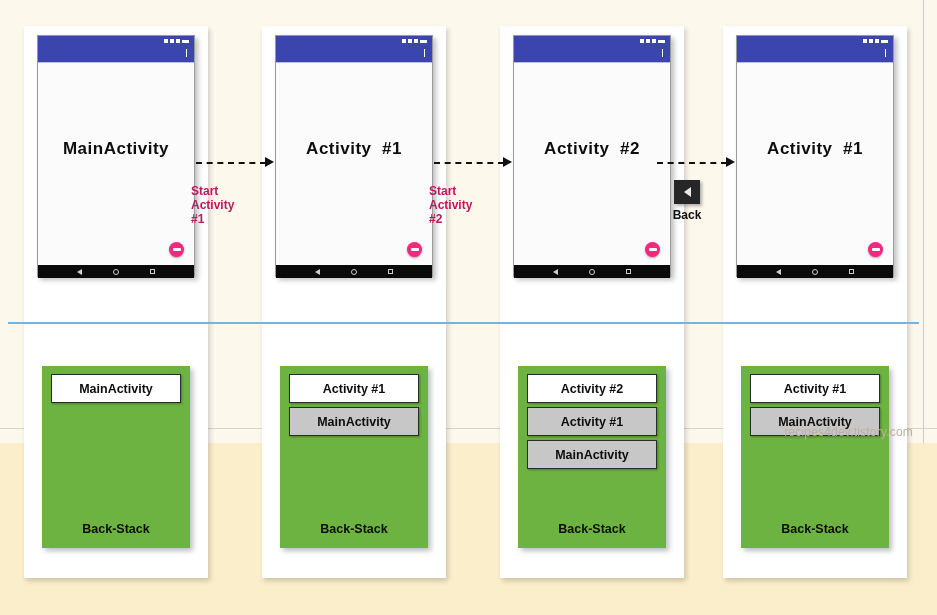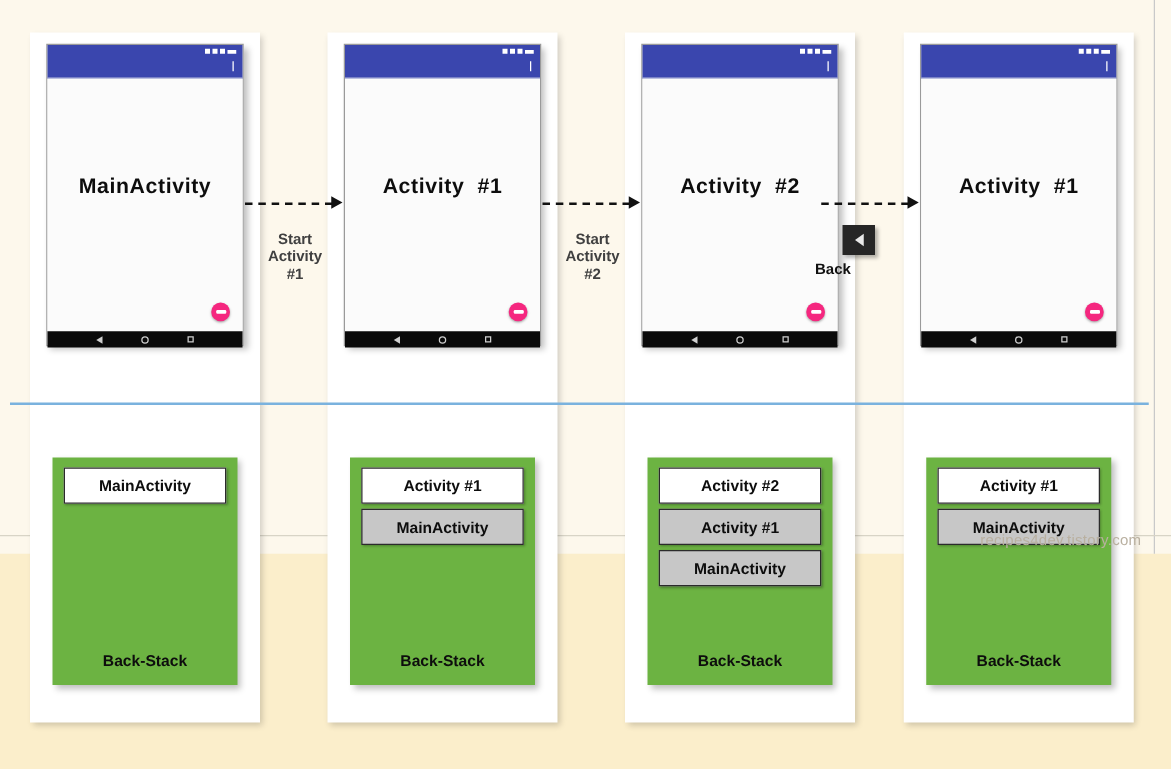--- a/index.html
+++ b/index.html
@@ -191,24 +191,24 @@
   .a1 .line { width: 70px; }
   .a1 .head { left: 69px; }
   .a2 { left: 657px; width: 80px; }
   .a2 .line { width: 70px; }
   .a2 .head { left: 69px; }
 
   .arrow-label {
     position: absolute;
     top: 184px;
     width: 90px;
-    text-align: center;
+    text-align: left;
     font-size: 12px;
     font-weight: bold;
-    color: #404040;
+    color: #be185d;
     line-height: 14px;
     white-space: pre-line;
   }
   .al0 { left: 191px; }
   .al1 { left: 429px; }
 
   
   .back-btn {
     position: absolute;
     left: 674px;
@@ -225,21 +225,21 @@
     width: 0; height: 0;
     border-top: 5px solid transparent;
     border-bottom: 5px solid transparent;
     border-right: 7px solid #e9e9e9;
   }
   .back-label {
     position: absolute;
     left: 652px;
     top: 208px;
     width: 70px;
-    text-align: left;
+    text-align: center;
     font-size: 12px;
     font-weight: bold;
     color: #111111;
   }
 
   
   .stack {
     position: absolute;
     top: 366px;
     width: 148px;

